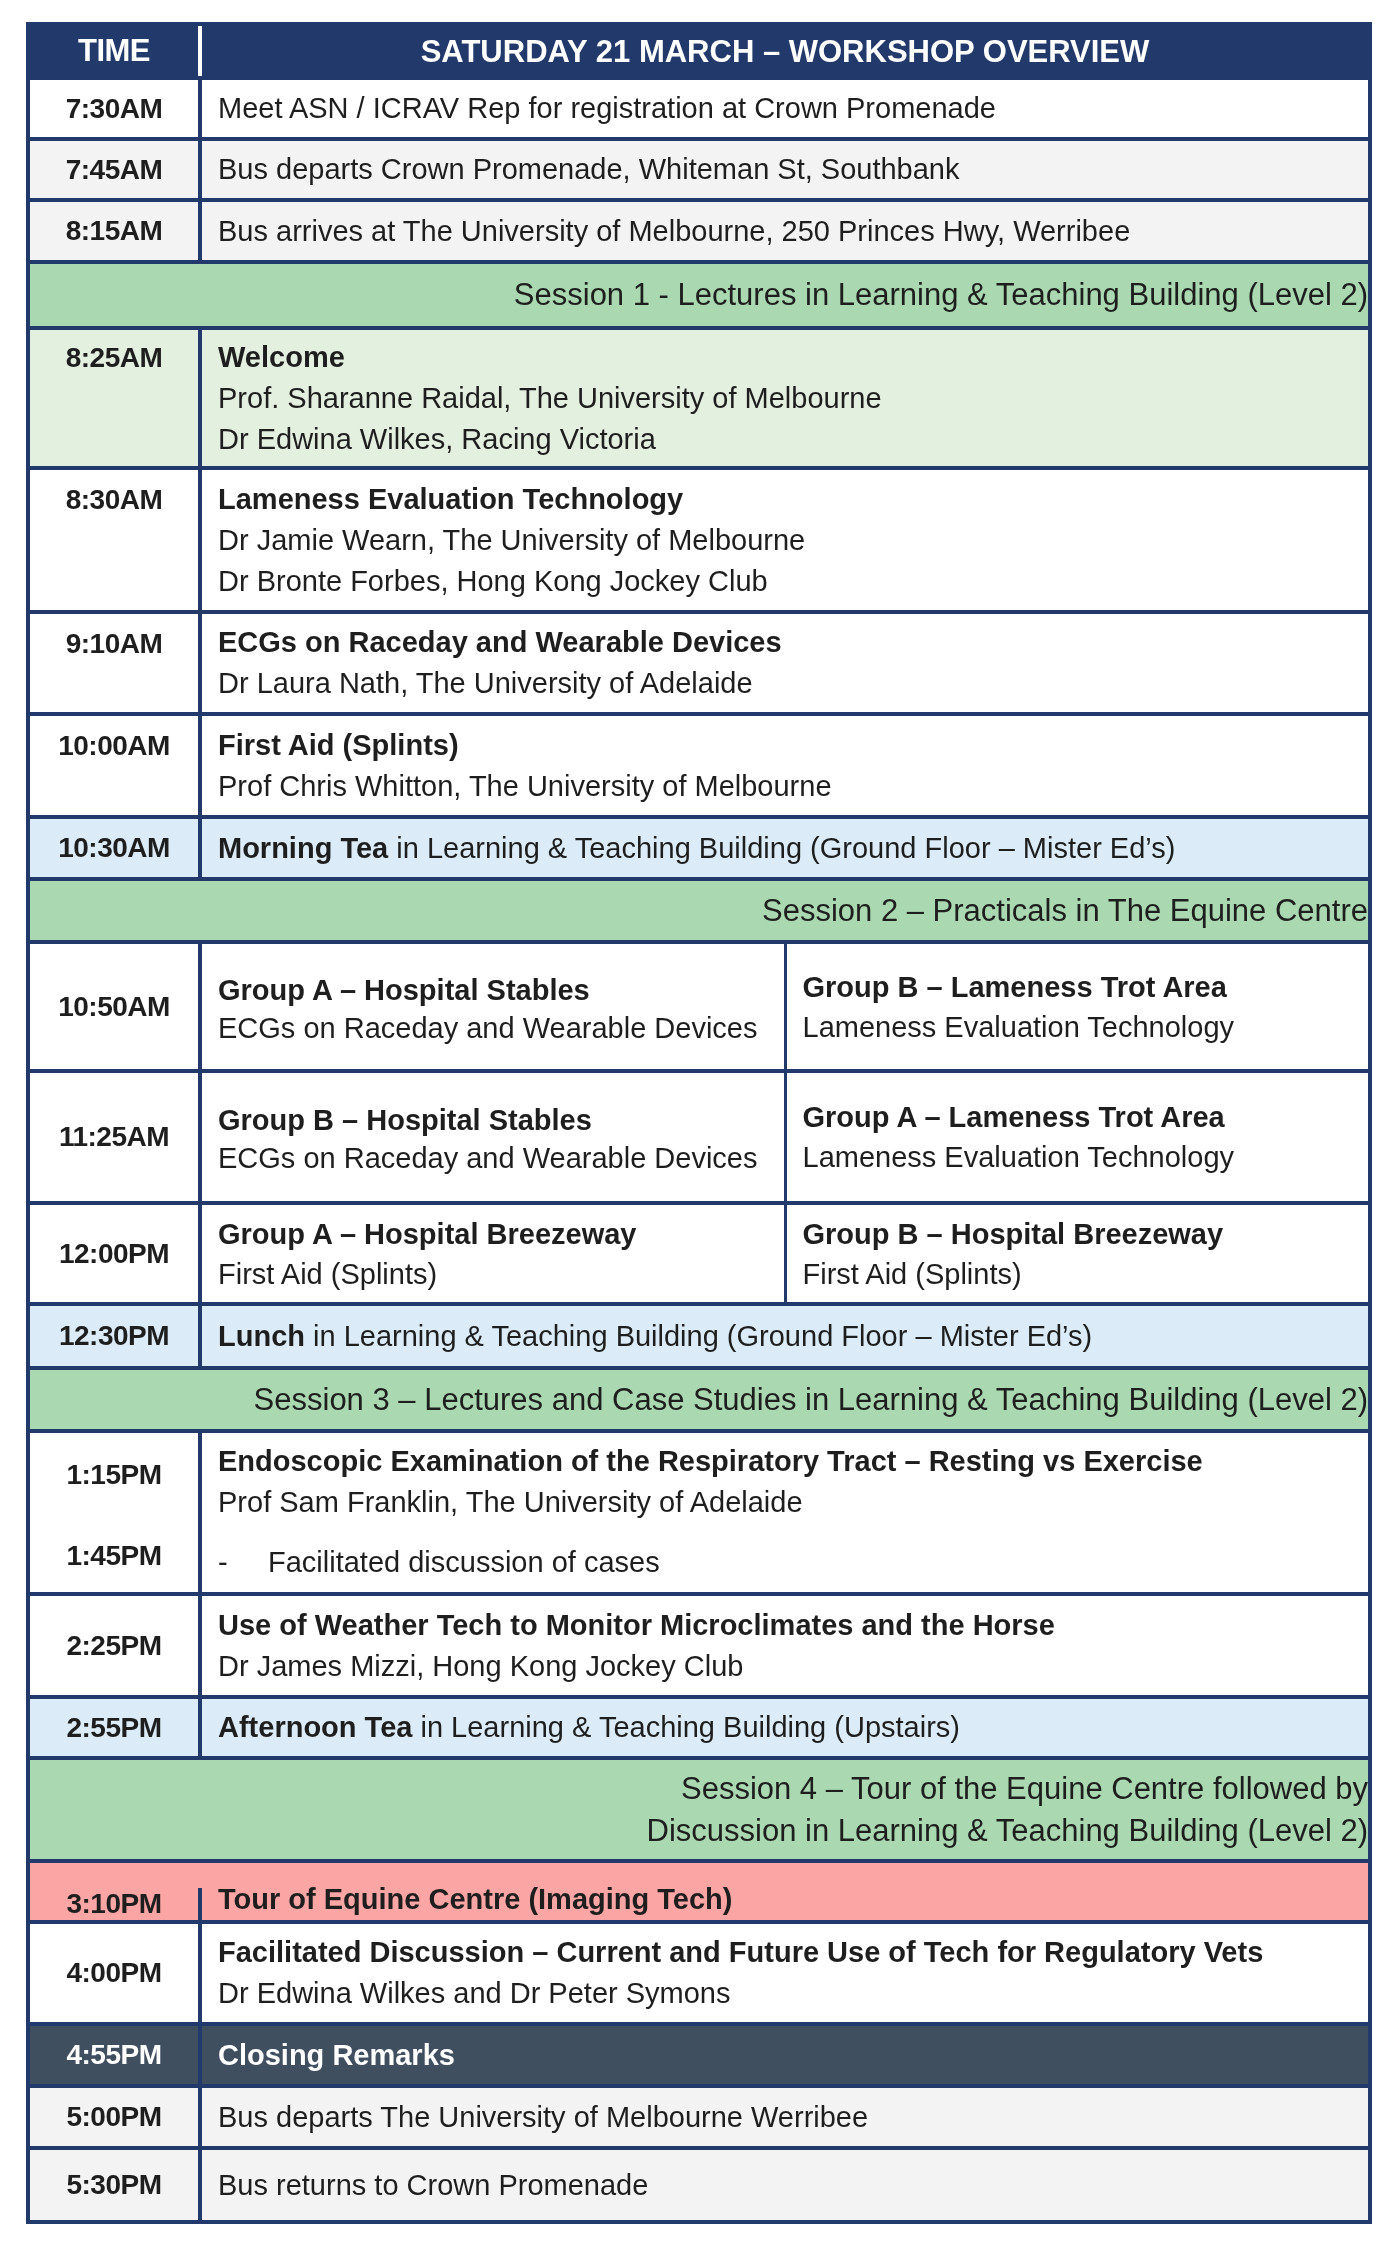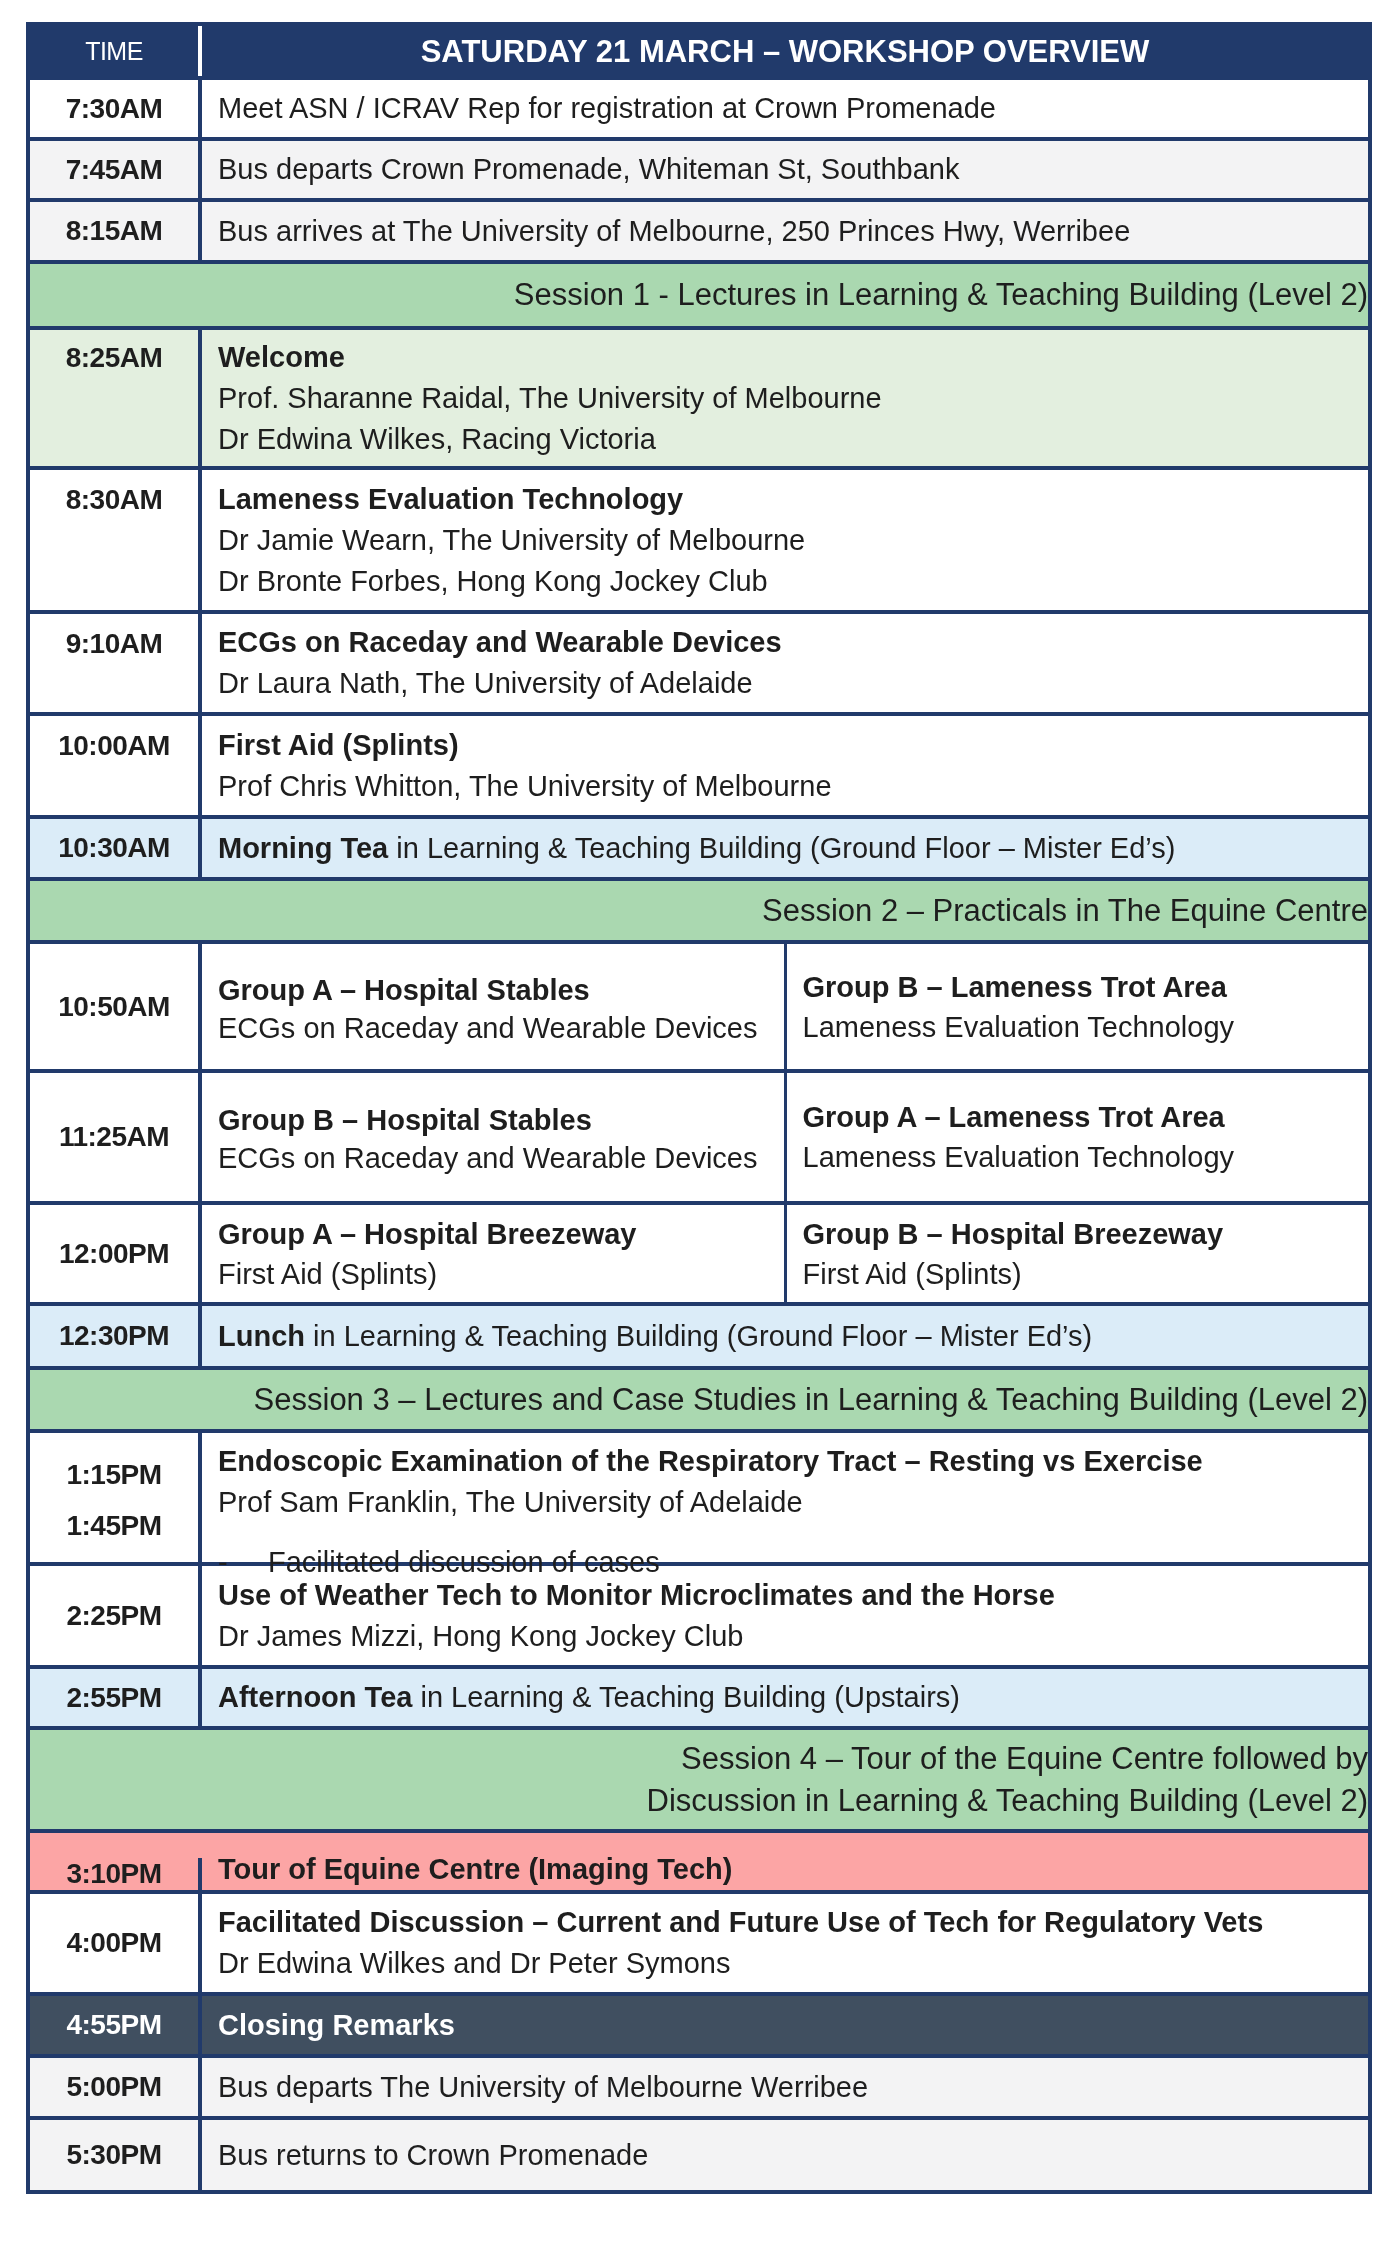--- a/index.html
+++ b/index.html
@@ -4,21 +4,21 @@
 <style>
   html, body { margin:0; padding:0; background:#ffffff; }
   body { width:1397px; height:2244px; position:relative; font-family:"Liberation Sans", sans-serif; color:#1e1e1e; }
   .tbl { position:absolute; left:26px; top:22px; width:1346px; border:4px solid #213a6b; box-sizing:border-box; background:#213a6b; }
   .row { display:flex; border-bottom:4px solid #213a6b; box-sizing:border-box; }
   .row:last-child { border-bottom:none; }
   .time { width:172px; flex:none; display:flex; align-items:center; justify-content:center; font-size:28px; font-weight:600; border-right:4px solid #213a6b; box-sizing:border-box; letter-spacing:-0.5px; }
   .content { flex:1; padding:0 16px; display:flex; flex-direction:column; justify-content:center; font-size:29px; line-height:41px; }
   .bold { font-weight:700; }
   .header { background:#213a6b; color:#ffffff; }
-  .header .time { color:#fff; border-right:4px solid #ffffff; font-weight:400; font-size:25px; }
+  .header .time { color:#fff; border-right:4px solid #ffffff; font-weight:700; font-size:31px; }
   .header .content { align-items:center; font-weight:700; font-size:31px; }
   .white { background:#ffffff; }
   .grey { background:#f3f3f4; }
   .lgreen { background:#e3efdf; }
   .blue { background:#dbecf8; }
   .yellow { background:#fca5a5;align-items:flex-end; }
   .dark { background:#404f60; color:#ffffff; }
   .dark .time { color:#ffffff; }
   .session { background:#aad8b0; justify-content:center; align-items:flex-end; text-align:center; font-size:31px; font-weight:500; line-height:42px; display:flex; flex-direction:column; }
   .split { flex:1; display:flex; }
@@ -142,21 +142,21 @@
 
   <div class="row blue" style="height:64px">
     <div class="time">12:30PM</div>
     <div class="content" style="display:block;line-height:60px"><span class="bold">Lunch</span><span> in Learning &amp; Teaching Building (Ground Floor – Mister Ed’s)</span></div>
   </div>
 
   <div class="row session" style="height:63px">
     <span>Session 3 – Lectures and Case Studies in Learning &amp; Teaching Building (Level 2)</span>
   </div>
 
-  <div class="row white" style="height:133px">
+  <div class="row white" style="height:163px">
     <div class="time stack-time">
       <span>1:15PM</span>
       <span>1:45PM</span>
     </div>
     <div class="content" style="justify-content:flex-start;padding-top:8px">
       <span class="bold">Endoscopic Examination of the Respiratory Tract – Resting vs Exercise</span>
       <span>Prof Sam Franklin, The University of Adelaide</span>
       <div class="dashline" style="margin-top:19px">
         <span class="dash">-</span>
         <span>Facilitated discussion of cases</span>

